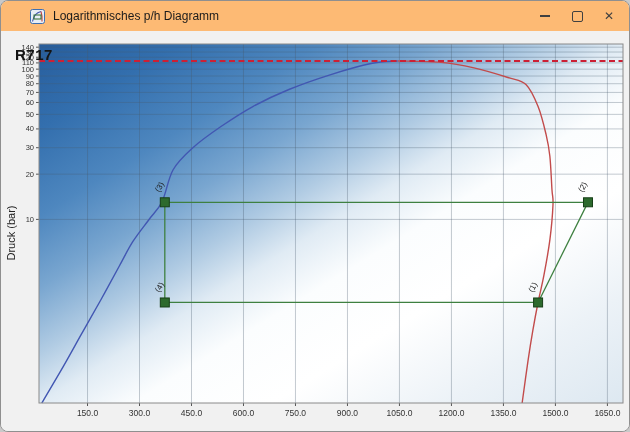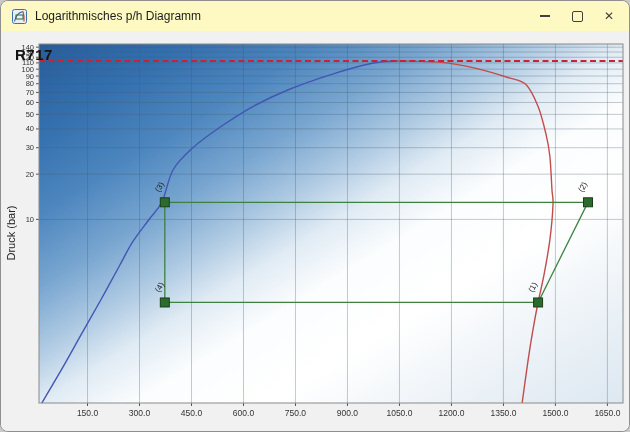--- a/index.html
+++ b/index.html
@@ -2,22 +2,22 @@
 <html><head>
 <meta charset="utf-8">
 <style>
   html,body{margin:0;padding:0;background:#c9c9c9;font-family:"Liberation Sans",sans-serif;}
   .window{
     position:relative;width:628px;height:430px;margin:0;
     background:#f1f1f1;border:1px solid #8f8f8f;border-radius:8px;overflow:hidden;
     box-sizing:content-box;
   }
   .titlebar{
-    height:30px;display:flex;align-items:center;background:#fef9c3;
-    padding-left:10px;user-select:none;
+    height:30px;display:flex;align-items:center;background:#fdba74;
+    padding-left:28px;user-select:none;
   }
   .app-icon{width:16px;height:16px;margin-right:8px;display:flex;align-items:center;justify-content:center;}
   .title-text{font-size:12px;color:#1b1b1b;flex:1;white-space:nowrap;overflow:hidden;}
   .win-controls{display:flex;height:30px;margin-right:4px;}
   .win-btn{width:32px;height:30px;display:flex;align-items:center;justify-content:center;cursor:default;}
   .glyph-min{width:10px;height:1.4px;background:#404040;display:block;}
   .glyph-max{width:9px;height:9px;border:1.3px solid #404040;border-radius:2px;display:block;}
   .glyph-close{font-size:12px;color:#404040;line-height:1;}
   .content{position:relative;height:402px;background:#f1f1f1;}
   .refrigerant-label{

